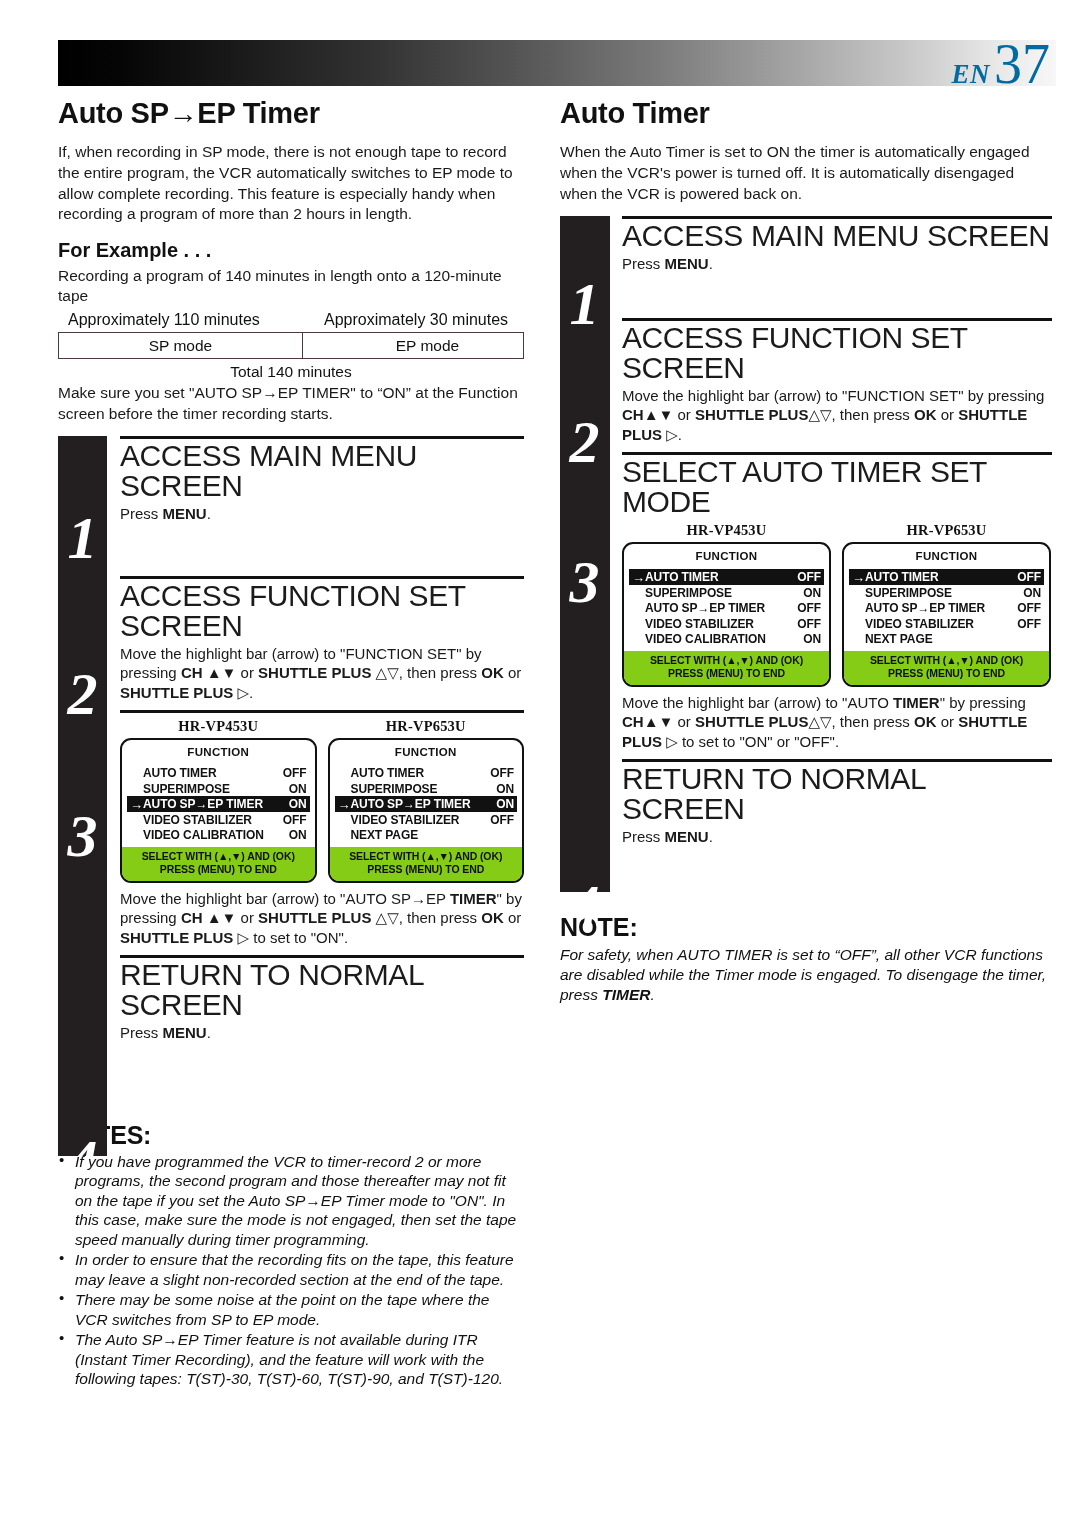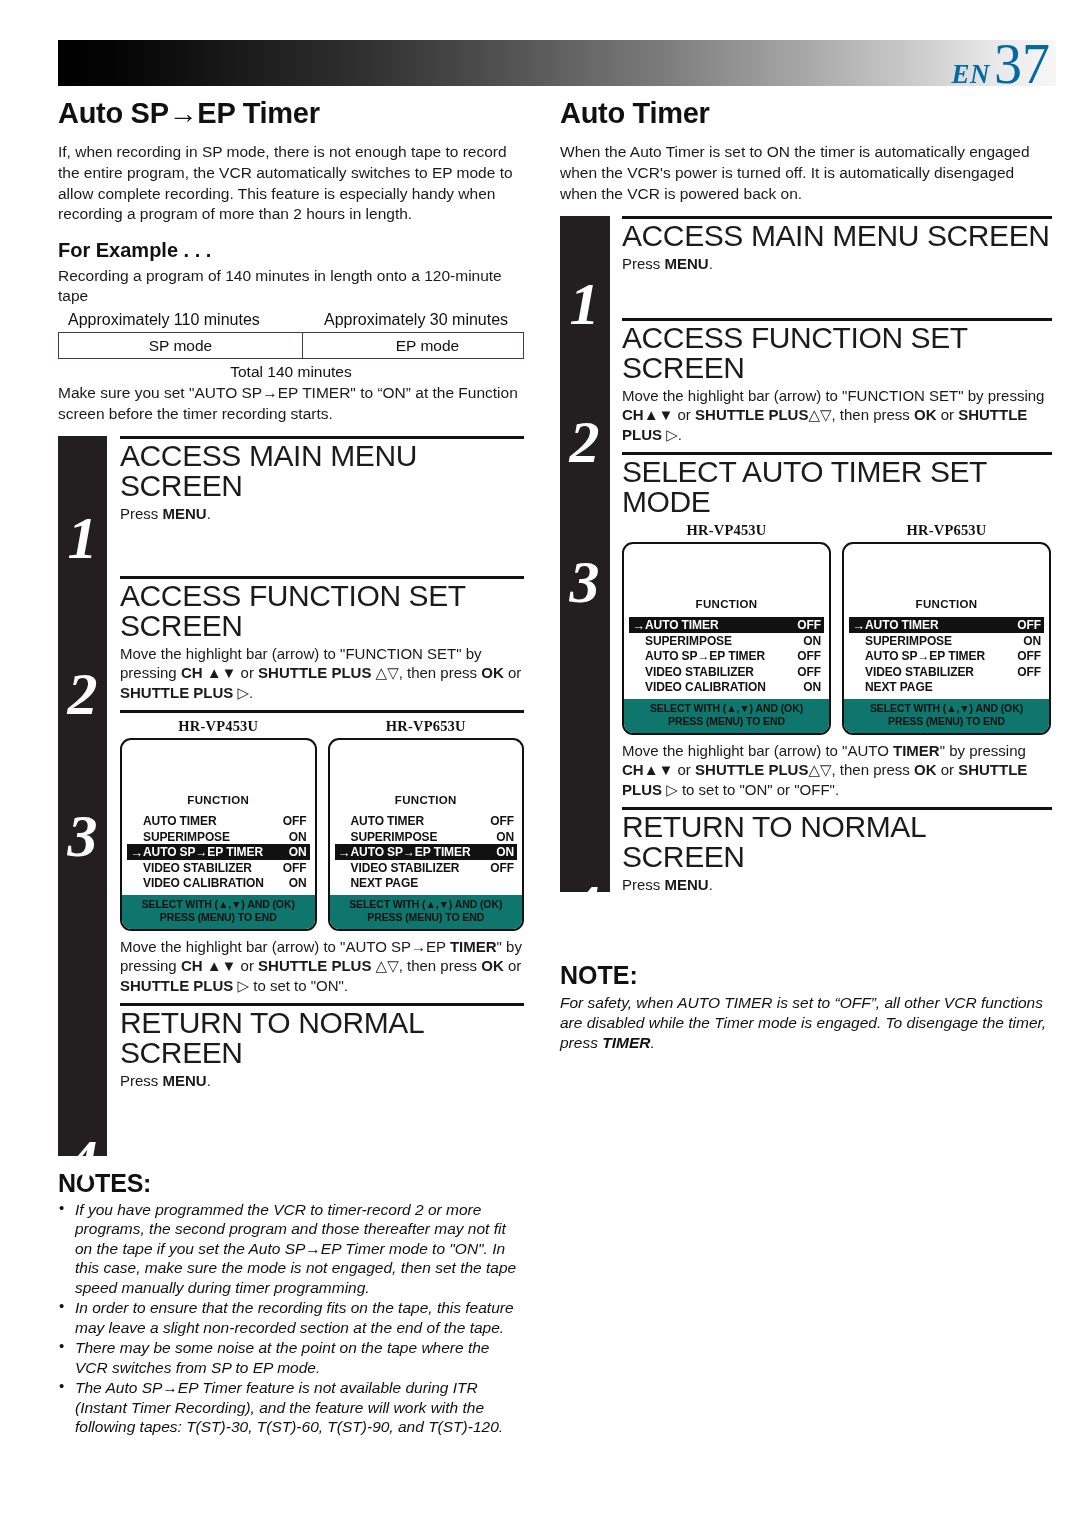--- a/index.html
+++ b/index.html
@@ -72,33 +72,32 @@
   .osd .model{
     text-align:center;font-family:"Liberation Serif","DejaVu Serif",serif;
     font-weight:700;font-size:14.5px;margin-bottom:3px;letter-spacing:.2px;
   }
   .osdbox{
     border:2.5px solid #111;border-radius:11px;background:#fff;overflow:hidden;
   }
   .osd-title{
     text-align:center;font-size:11.5px;font-weight:700;letter-spacing:.3px;
     padding:6px 0 7px 0;
-    margin-top:48px;
   }
   .osd-list{padding:0 5px 4px 5px;}
   .osd-item{
     display:flex;align-items:center;height:15.5px;font-size:12px;font-weight:700;
     letter-spacing:-.1px;padding:0 3px;
   }
   .osd-item.hl{background:#111;color:#fff;}
   .osd-item .arrow{width:13px;flex:0 0 13px;font-size:13px;line-height:1;}
   .osd-item .nm{flex:1;white-space:nowrap;}
   .osd-item .vl{width:34px;text-align:right;}
   .osd-foot{
-    background:#0f766e;padding:3px 0 4px 0;text-align:center;
+    background:#84cc16;padding:3px 0 4px 0;text-align:center;
     font-size:10.5px;font-weight:700;line-height:1.28;letter-spacing:-.1px;
   }
 
   
   .notes{margin-top:26px;}
   .notes h4{font-size:25px;font-weight:700;margin:0 0 2px 0;letter-spacing:-.2px;}
   .notes ul{list-style:none;margin:0;padding:0;}
   .notes li{
     position:relative;padding-left:17px;font-style:italic;font-size:15.5px;
     line-height:1.26;margin-bottom:1px;color:#111;

